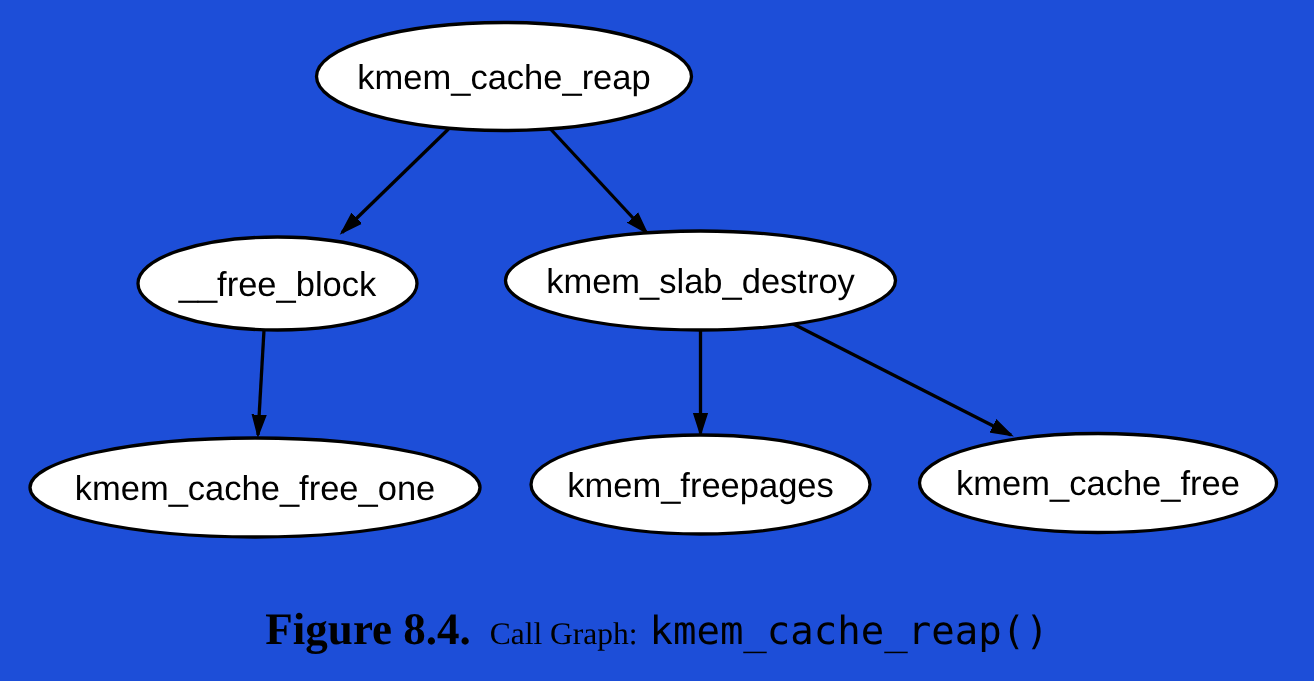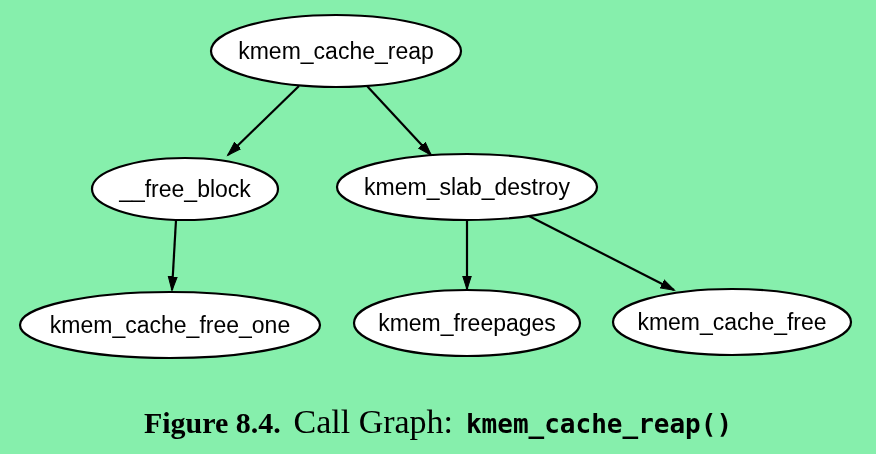--- a/index.html
+++ b/index.html
@@ -4,21 +4,21 @@
 <style>
   html, body {
     margin: 0;
     padding: 0;
     background: #ffffff;
   }
   .page {
     position: relative;
     width: 876px;
     height: 454px;
-    background: #86efac;
+    background: #1d4ed8;
     overflow: hidden;
     font-family: "Liberation Sans", sans-serif;
   }
   .graph-svg {
     position: absolute;
     left: 0;
     top: 0;
   }
   .graph-svg ellipse {
     fill: #ffffff;
@@ -47,26 +47,26 @@
   .cap-bold {
     font-family: "Liberation Serif", "DejaVu Serif", serif;
     font-weight: bold;
     font-size: 30px;
     margin-right: 0.42em;
     text-align: right;
   }
   .cap-normal {
     font-family: "Liberation Serif", "DejaVu Serif", serif;
     font-weight: normal;
-    font-size: 34px;
+    font-size: 21px;
     margin-right: 0.38em;
   }
   .cap-code {
     font-family: "DejaVu Sans Mono", "Liberation Mono", monospace;
-    font-weight: bold;
+    font-weight: normal;
     font-size: 26px;
   }
 </style>
 </head>
 <body>
 
 <div class="page">
 
   <svg class="graph-svg" width="876" height="392" viewBox="0 0 876 392">
     <defs>

